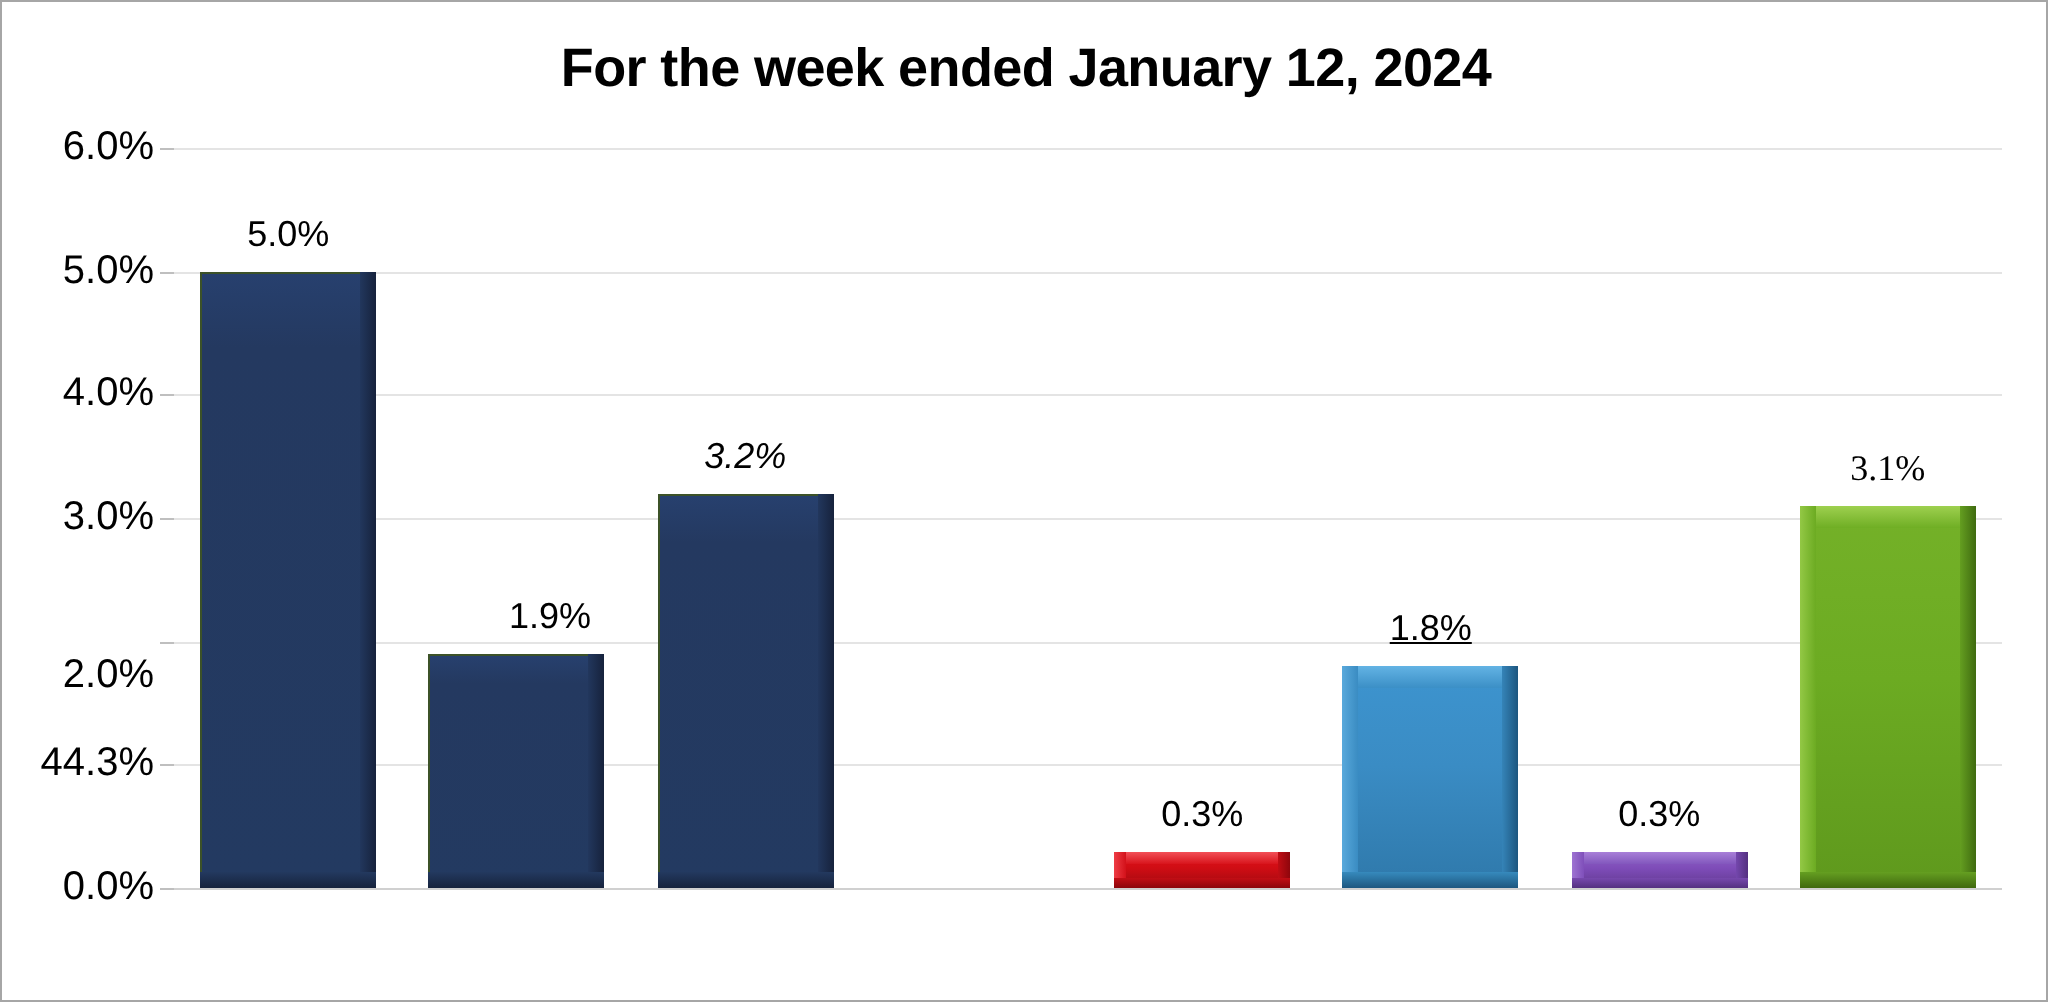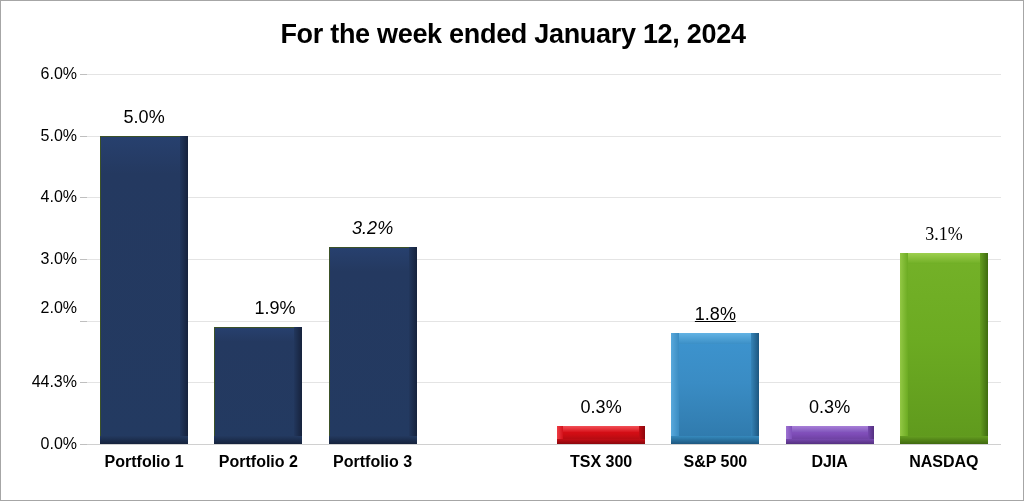--- a/index.html
+++ b/index.html
@@ -62,21 +62,21 @@
     left: 0;
     top: 73px;
     width: 1024px;
     height: 370px;
   }
   #y-axis .tick {
     position: absolute;
     left: 0;
     width: 76px;
     text-align: right;
-    font-size: 16px;
+    font-size: 20px;
     color: #000000;
     transform: translateY(-50%);
     white-space: nowrap;
   }
   .tick-mark {
     position: absolute;
     width: 7px;
     height: 1px;
     background: #bfbfbf;
     left: 79px;
@@ -206,21 +206,21 @@
 
 <div id="chart-root">
 
   <div id="chart-title">For the week ended January 12, 2024</div>
 
   <div id="y-axis">
       <div class="tick" style="top: 370px;">0.0%</div>
       <div class="tick-mark" style="top: 370px;"></div>
       <div class="tick" style="top: 308.333px;">44.3%</div>
       <div class="tick-mark" style="top: 308.333px;"></div>
-      <div class="tick" style="top: 234px;">2.0%</div>
+      <div class="tick" style="top: 264px;">2.0%</div>
       <div class="tick-mark" style="top: 246.667px;"></div>
       <div class="tick" style="top: 185px;">3.0%</div>
       <div class="tick-mark" style="top: 185px;"></div>
       <div class="tick" style="top: 123.333px;">4.0%</div>
       <div class="tick-mark" style="top: 123.333px;"></div>
       <div class="tick" style="top: 61.6667px;">5.0%</div>
       <div class="tick-mark" style="top: 61.6667px;"></div>
       <div class="tick" style="top: 0px;">6.0%</div>
       <div class="tick-mark" style="top: 0px;"></div>
     </div>
@@ -284,23 +284,14 @@
       <div class="bar c-green" style="left: 812.875px; width: 88px; height: 191.167px;">
         <div class="bar-body"></div>
         <div class="bevel-top"></div>
         <div class="bevel-left"></div>
         <div class="bevel-right"></div>
         <div class="bevel-bottom"></div>
       </div>
       <div class="data-label" style="left: 856.875px; top: 149.833px; font-family: Liberation Serif, serif;">3.1%</div>
     </div>
 
-  <div id="x-axis">
-      <div class="cat-label" style="left: 57.125px;">Portfolio 1</div>
-      <div class="cat-label" style="left: 171.375px;">Portfolio 2</div>
-      <div class="cat-label" style="left: 285.625px;">Portfolio 3</div>
-      <div class="cat-label" style="left: 514.125px;">TSX 300</div>
-      <div class="cat-label" style="left: 628.375px;">S&amp;P 500</div>
-      <div class="cat-label" style="left: 742.625px;">DJIA</div>
-      <div class="cat-label" style="left: 856.875px;">NASDAQ</div>
-    </div>
 
 </div>
 
 </body></html>

